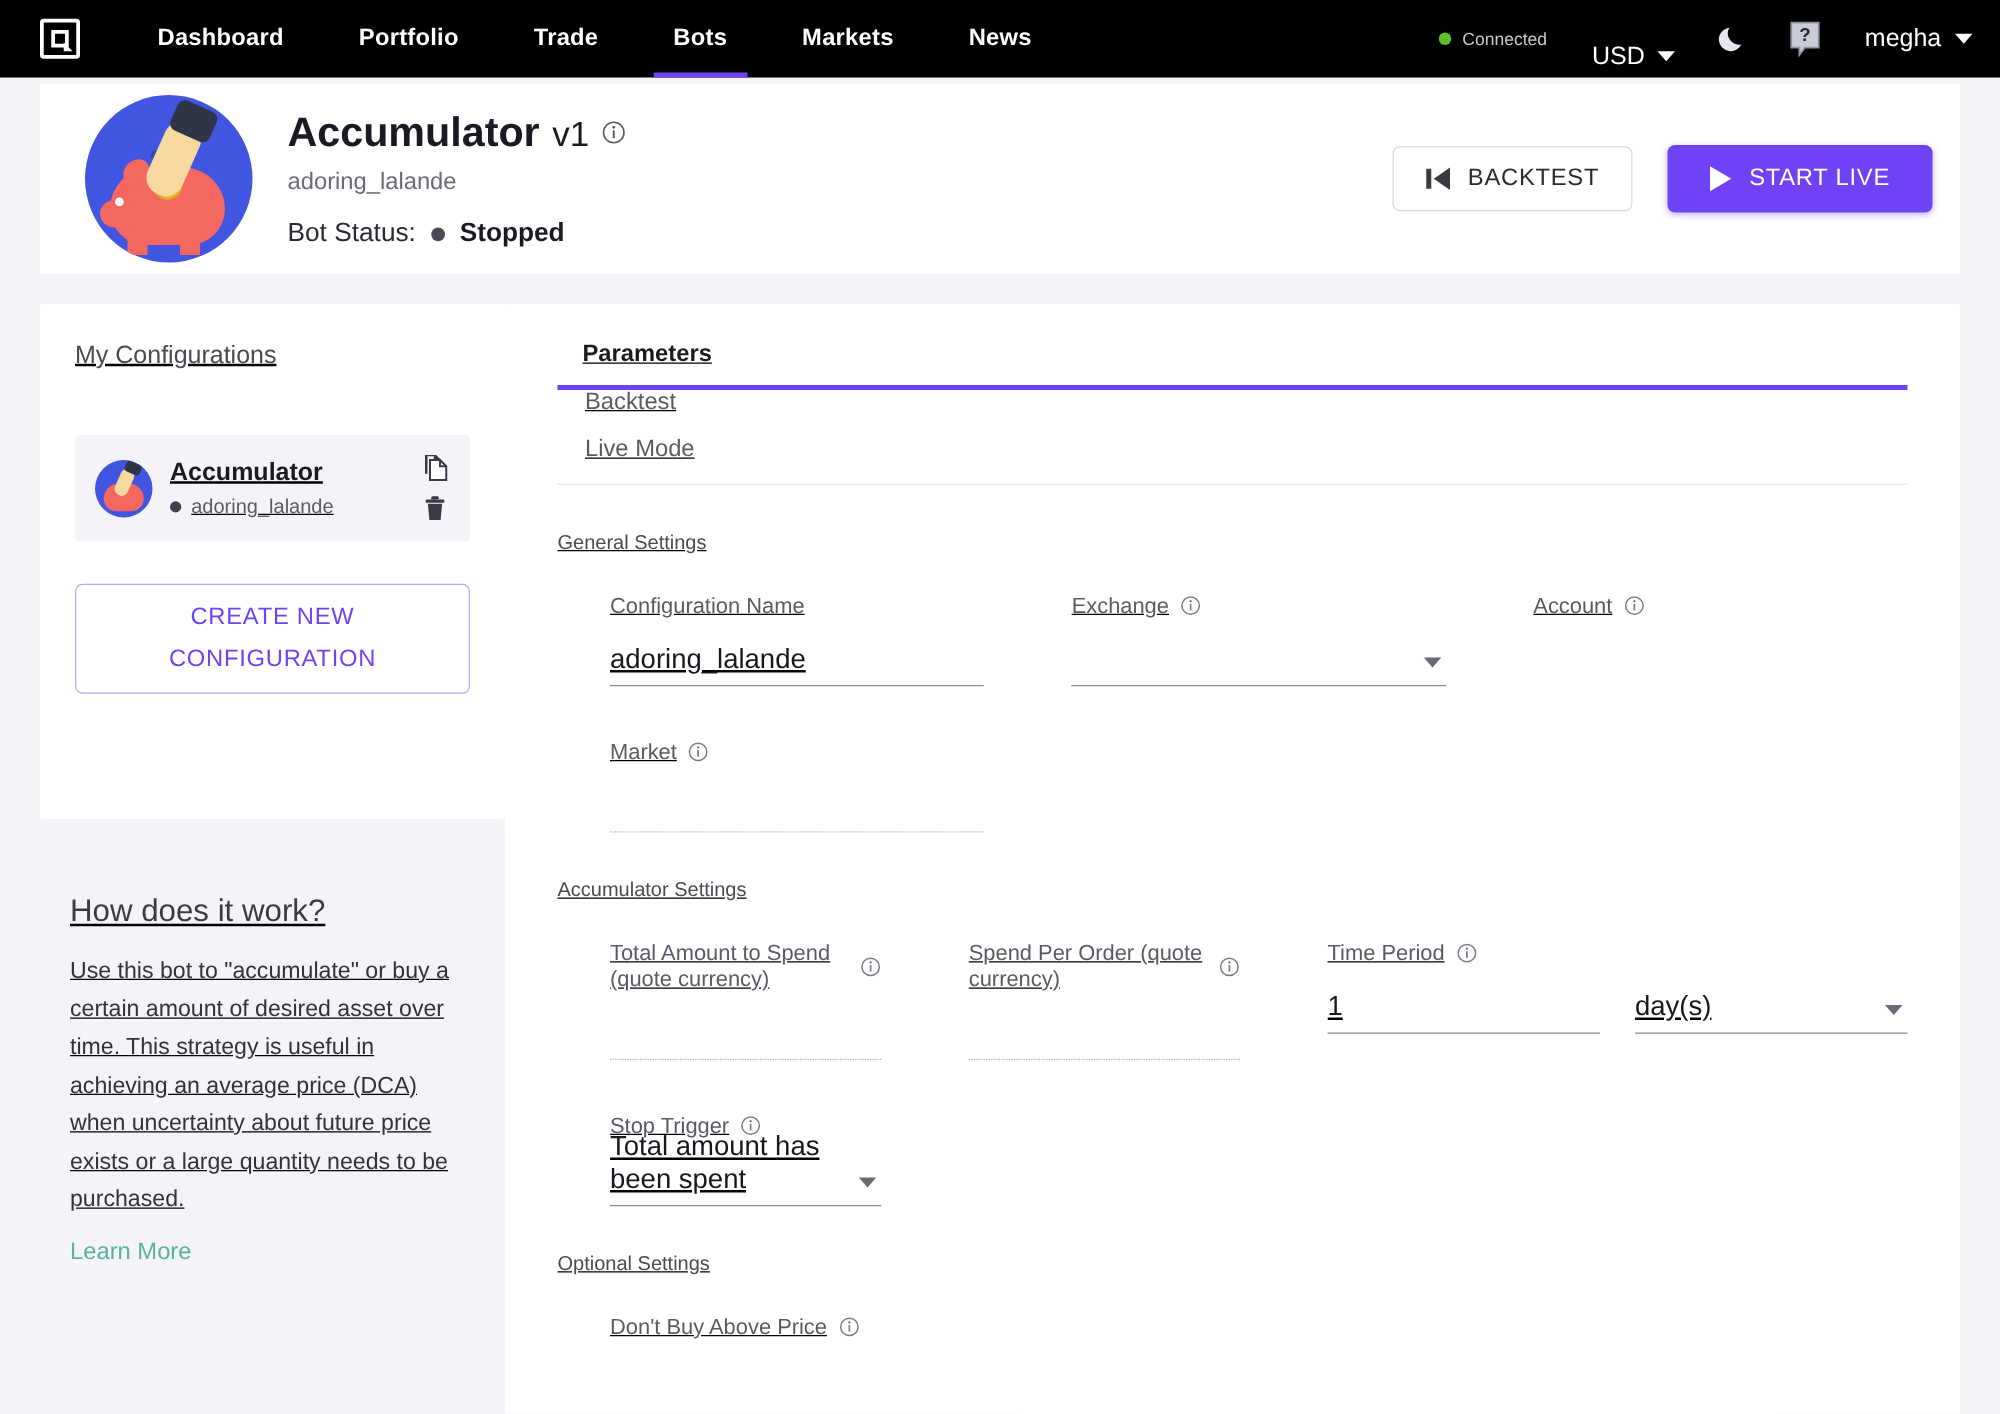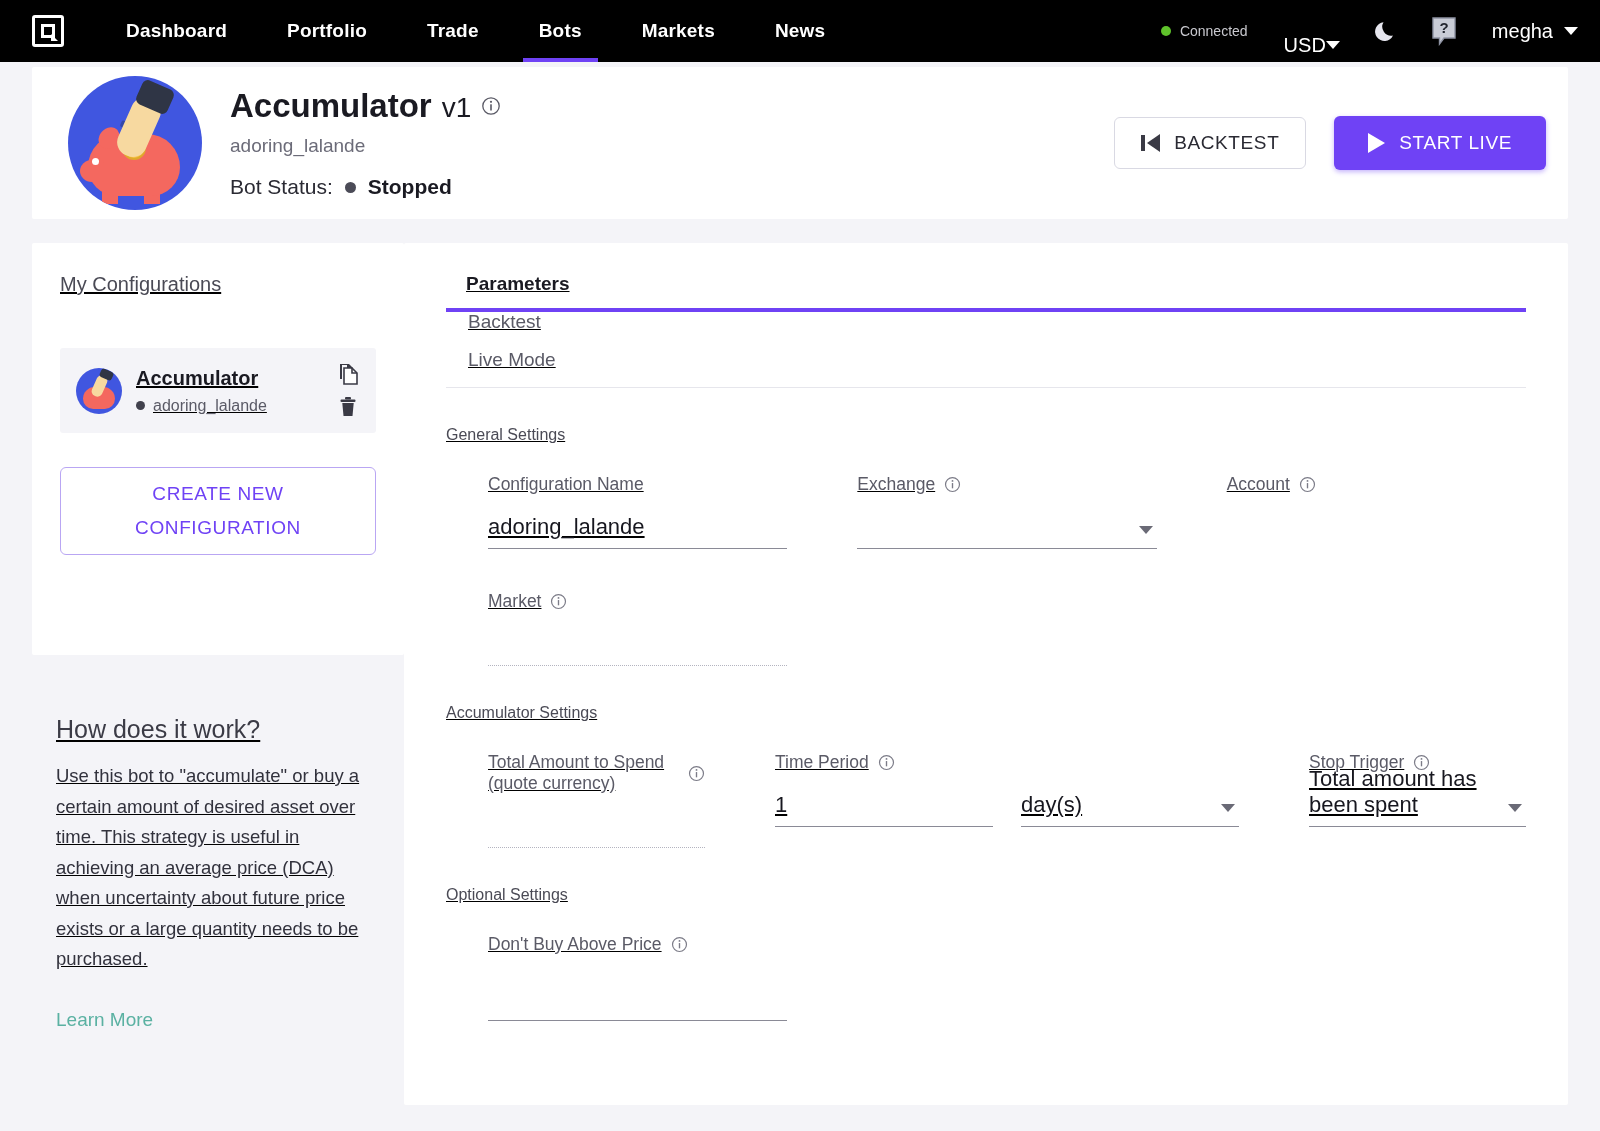--- a/index.html
+++ b/index.html
@@ -37,21 +37,21 @@
   }
   .nav-link.active::after {
     content: ""; position: absolute; left: 14px; right: 14px; bottom: 0;
     height: 4px; background: #6f42f5;
   }
   .nav-right {
     margin-left: auto; display: flex; align-items: center; gap: 0; padding-right: 22px;
   }
   .conn { display: flex; align-items: center; gap: 9px; color: #c9c9cf; font-size: 14px; margin-right: 36px; }
   .conn-dot { width: 10px; height: 10px; border-radius: 50%; background: #5fc22b; }
-  .cur { display: flex; align-items: center; color: #fff; font-size: 20px; margin-right: 34px; cursor: pointer; margin-top: 28px; }
+  .cur { display: flex; align-items: center; gap: 10px; color: #fff; font-size: 20px; margin-right: 34px; cursor: pointer; margin-top: 28px; }
   .caret { width: 0; height: 0; border-left: 7px solid transparent; border-right: 7px solid transparent; border-top: 8px solid #fff; }
   .moon-btn { margin-right: 30px; cursor: pointer; display: flex; align-items: center; }
   .help-btn { margin-right: 34px; cursor: pointer; display: flex; align-items: center; }
   .user { display: flex; align-items: center; gap: 11px; color: #fff; font-size: 20px; cursor: pointer; }
 
   
   .bot-card {
     background: #fff; margin: 5px 32px 0 32px; height: 152px;
     display: flex; align-items: center; padding: 0 22px 0 36px;
     border-radius: 2px;
@@ -124,21 +124,21 @@
   .tool-ico { cursor: pointer; display: flex; }
   .btn-create {
     margin-top: 34px; width: 100%; height: 88px;
     border: 1px solid #b9a6f3; border-radius: 6px; background: #fff;
     color: #6f42f5; font-size: 19px; letter-spacing: .6px; line-height: 1.8;
     cursor: pointer; font-family: "Liberation Sans", sans-serif;
   }
   .how-panel { margin-top: 24px; padding: 36px 24px 30px 24px; background: #f4f4f8; }
   .how-title { font-size: 25px; color: #3b3b46; font-weight: normal; margin-bottom: 17px; }
   .how-text { font-size: 18.5px; line-height: 1.65; color: #32323d; }
-  .learn { margin-top: 34px; font-size: 19px; color: #5ab1a2; cursor: pointer; display: inline-block; }
+  .learn { margin-top: 16px; font-size: 19px; color: #5ab1a2; cursor: pointer; display: inline-block; }
 
   
   .right-col { flex: 1; }
   .form-panel { padding: 30px 42px 40px 42px; min-height: 862px; }
   .tabs { display: flex; gap: 0; border-bottom: 1px solid #e6e6ec; flex-direction: column; }
   .tab {
     padding: 0 22px 16px 22px; font-size: 19px; color: #5a5a66; cursor: pointer; position: relative;
     font-family: "Liberation Sans", sans-serif;
   }
   .tab:first-child { padding-left: 20px; }
@@ -396,20 +396,33 @@
                 <circle cx="10" cy="10" r="8.2" fill="none" stroke="#7b7b87" stroke-width="1.4"></circle>
                 <circle cx="10" cy="5.8" r="1.1" fill="#7b7b87"></circle>
                 <rect x="9.2" y="8.3" width="1.6" height="6.2" fill="#7b7b87"></rect>
               </svg>
             </div>
             <div class="field-ctrl ul-dotted">
               <input type="text" disabled="" value="" style="">
             </div>
           </div>
 
+          <div class="field">
+            <div class="field-label">
+              <span>Spend Per Order (quote currency)</span>
+              <svg class="info-ico" width="17" height="17" viewBox="0 0 20 20">
+                <circle cx="10" cy="10" r="8.2" fill="none" stroke="#7b7b87" stroke-width="1.4"></circle>
+                <circle cx="10" cy="5.8" r="1.1" fill="#7b7b87"></circle>
+                <rect x="9.2" y="8.3" width="1.6" height="6.2" fill="#7b7b87"></rect>
+              </svg>
+            </div>
+            <div class="field-ctrl ul-dotted">
+              <input type="text" disabled="" value="" style="">
+            </div>
+          </div>
 
           <div class="field">
             <div class="field-label">
               <span>Time Period</span>
               <svg class="info-ico" width="17" height="17" viewBox="0 0 20 20">
                 <circle cx="10" cy="10" r="8.2" fill="none" stroke="#7b7b87" stroke-width="1.4"></circle>
                 <circle cx="10" cy="5.8" r="1.1" fill="#7b7b87"></circle>
                 <rect x="9.2" y="8.3" width="1.6" height="6.2" fill="#7b7b87"></rect>
               </svg>
             </div>

